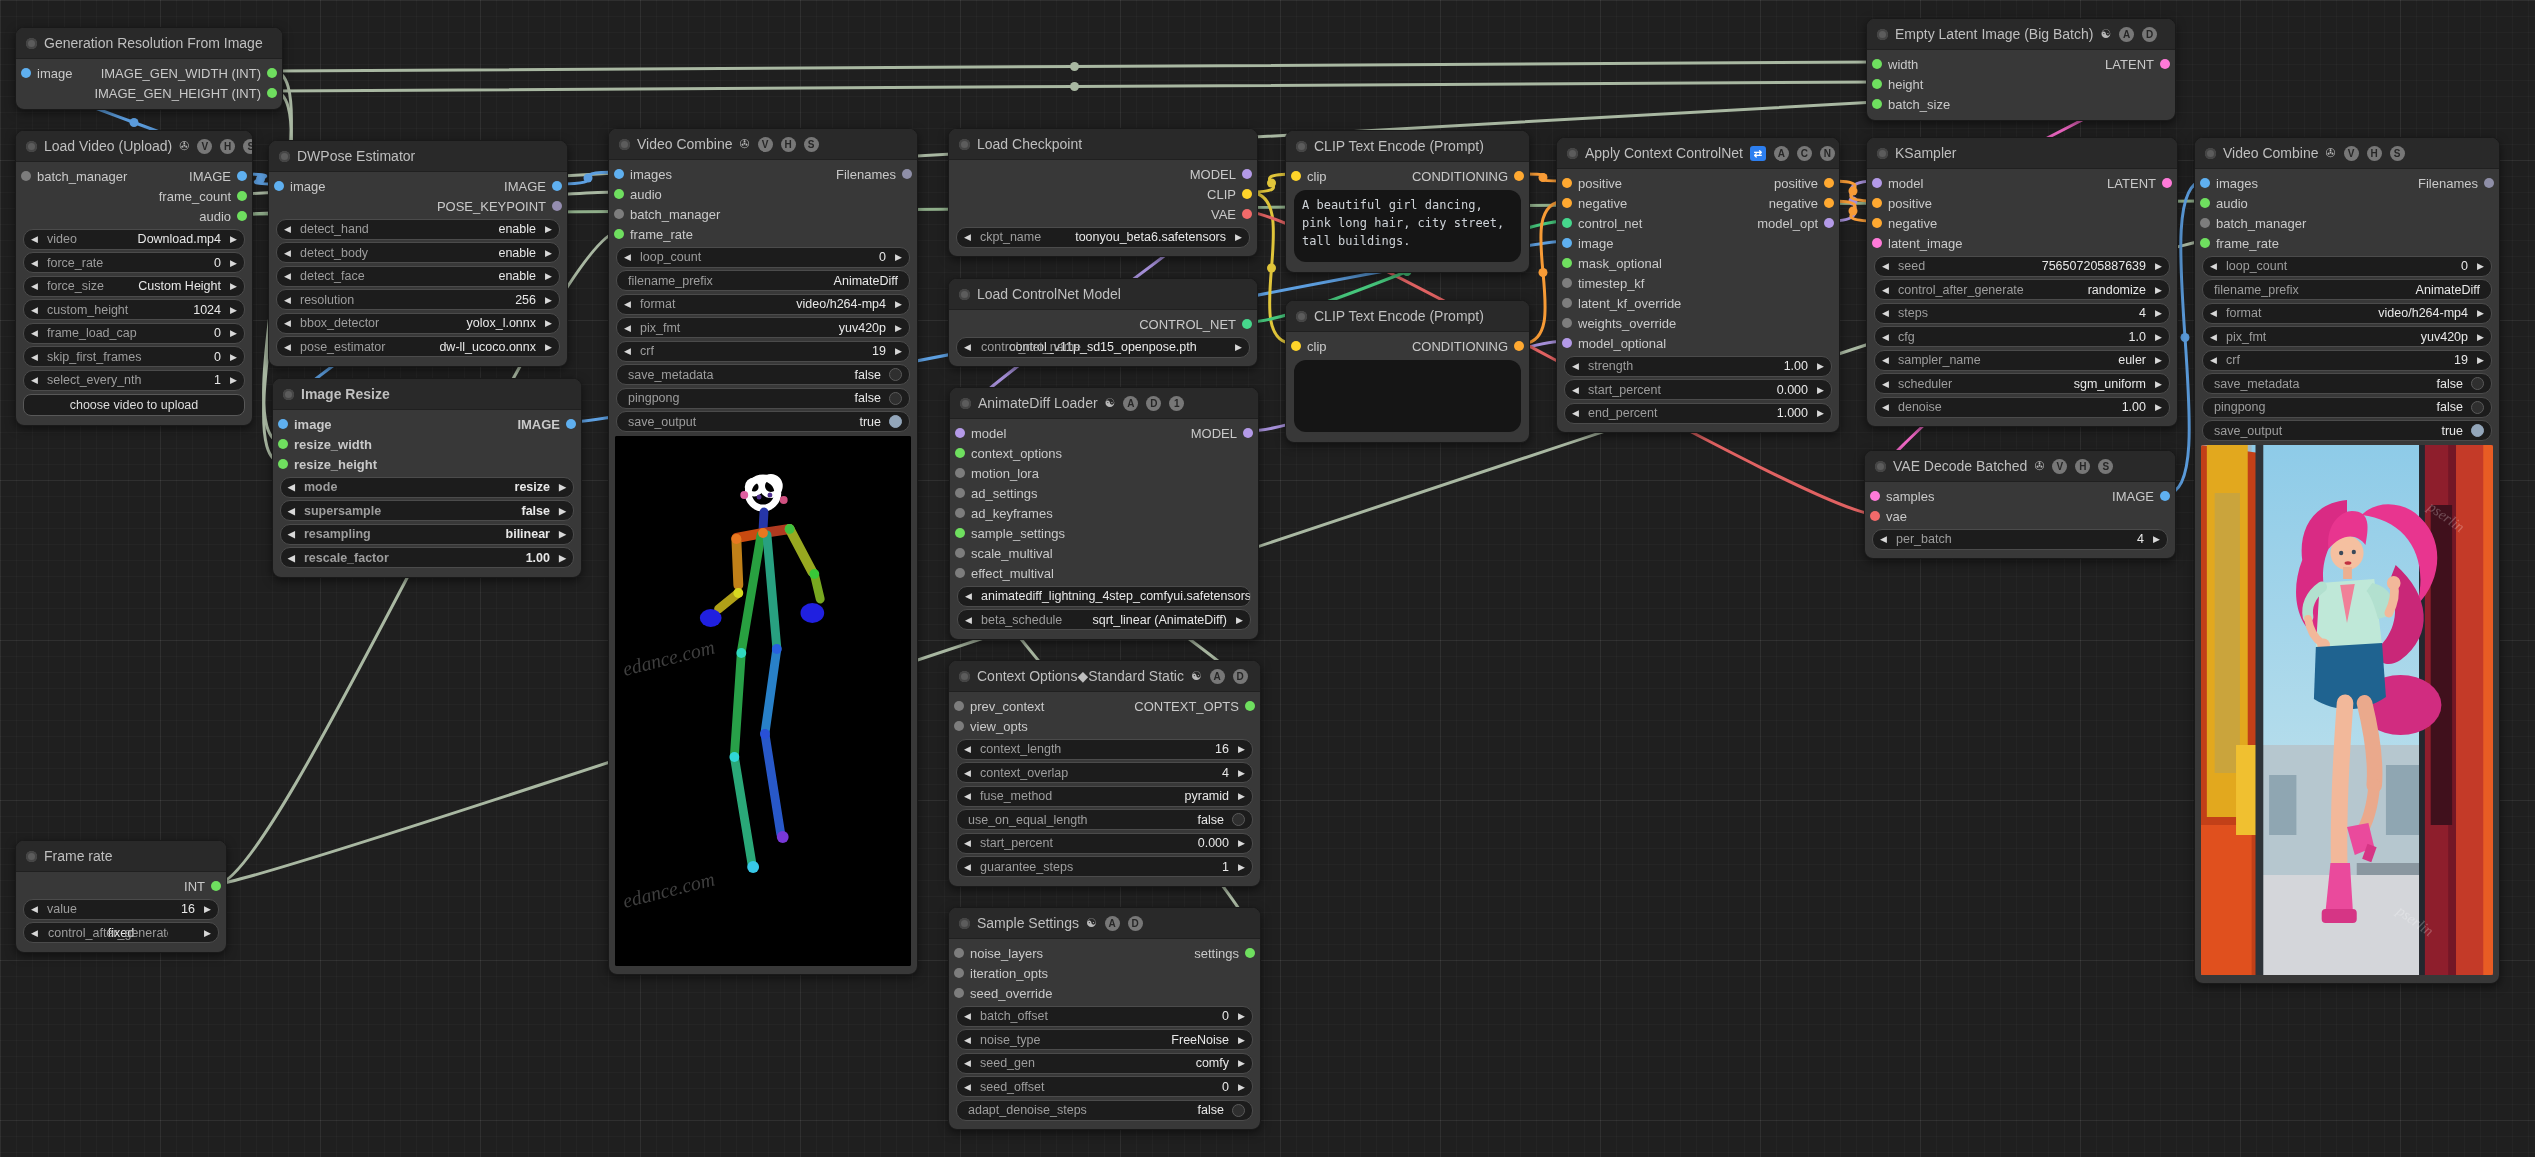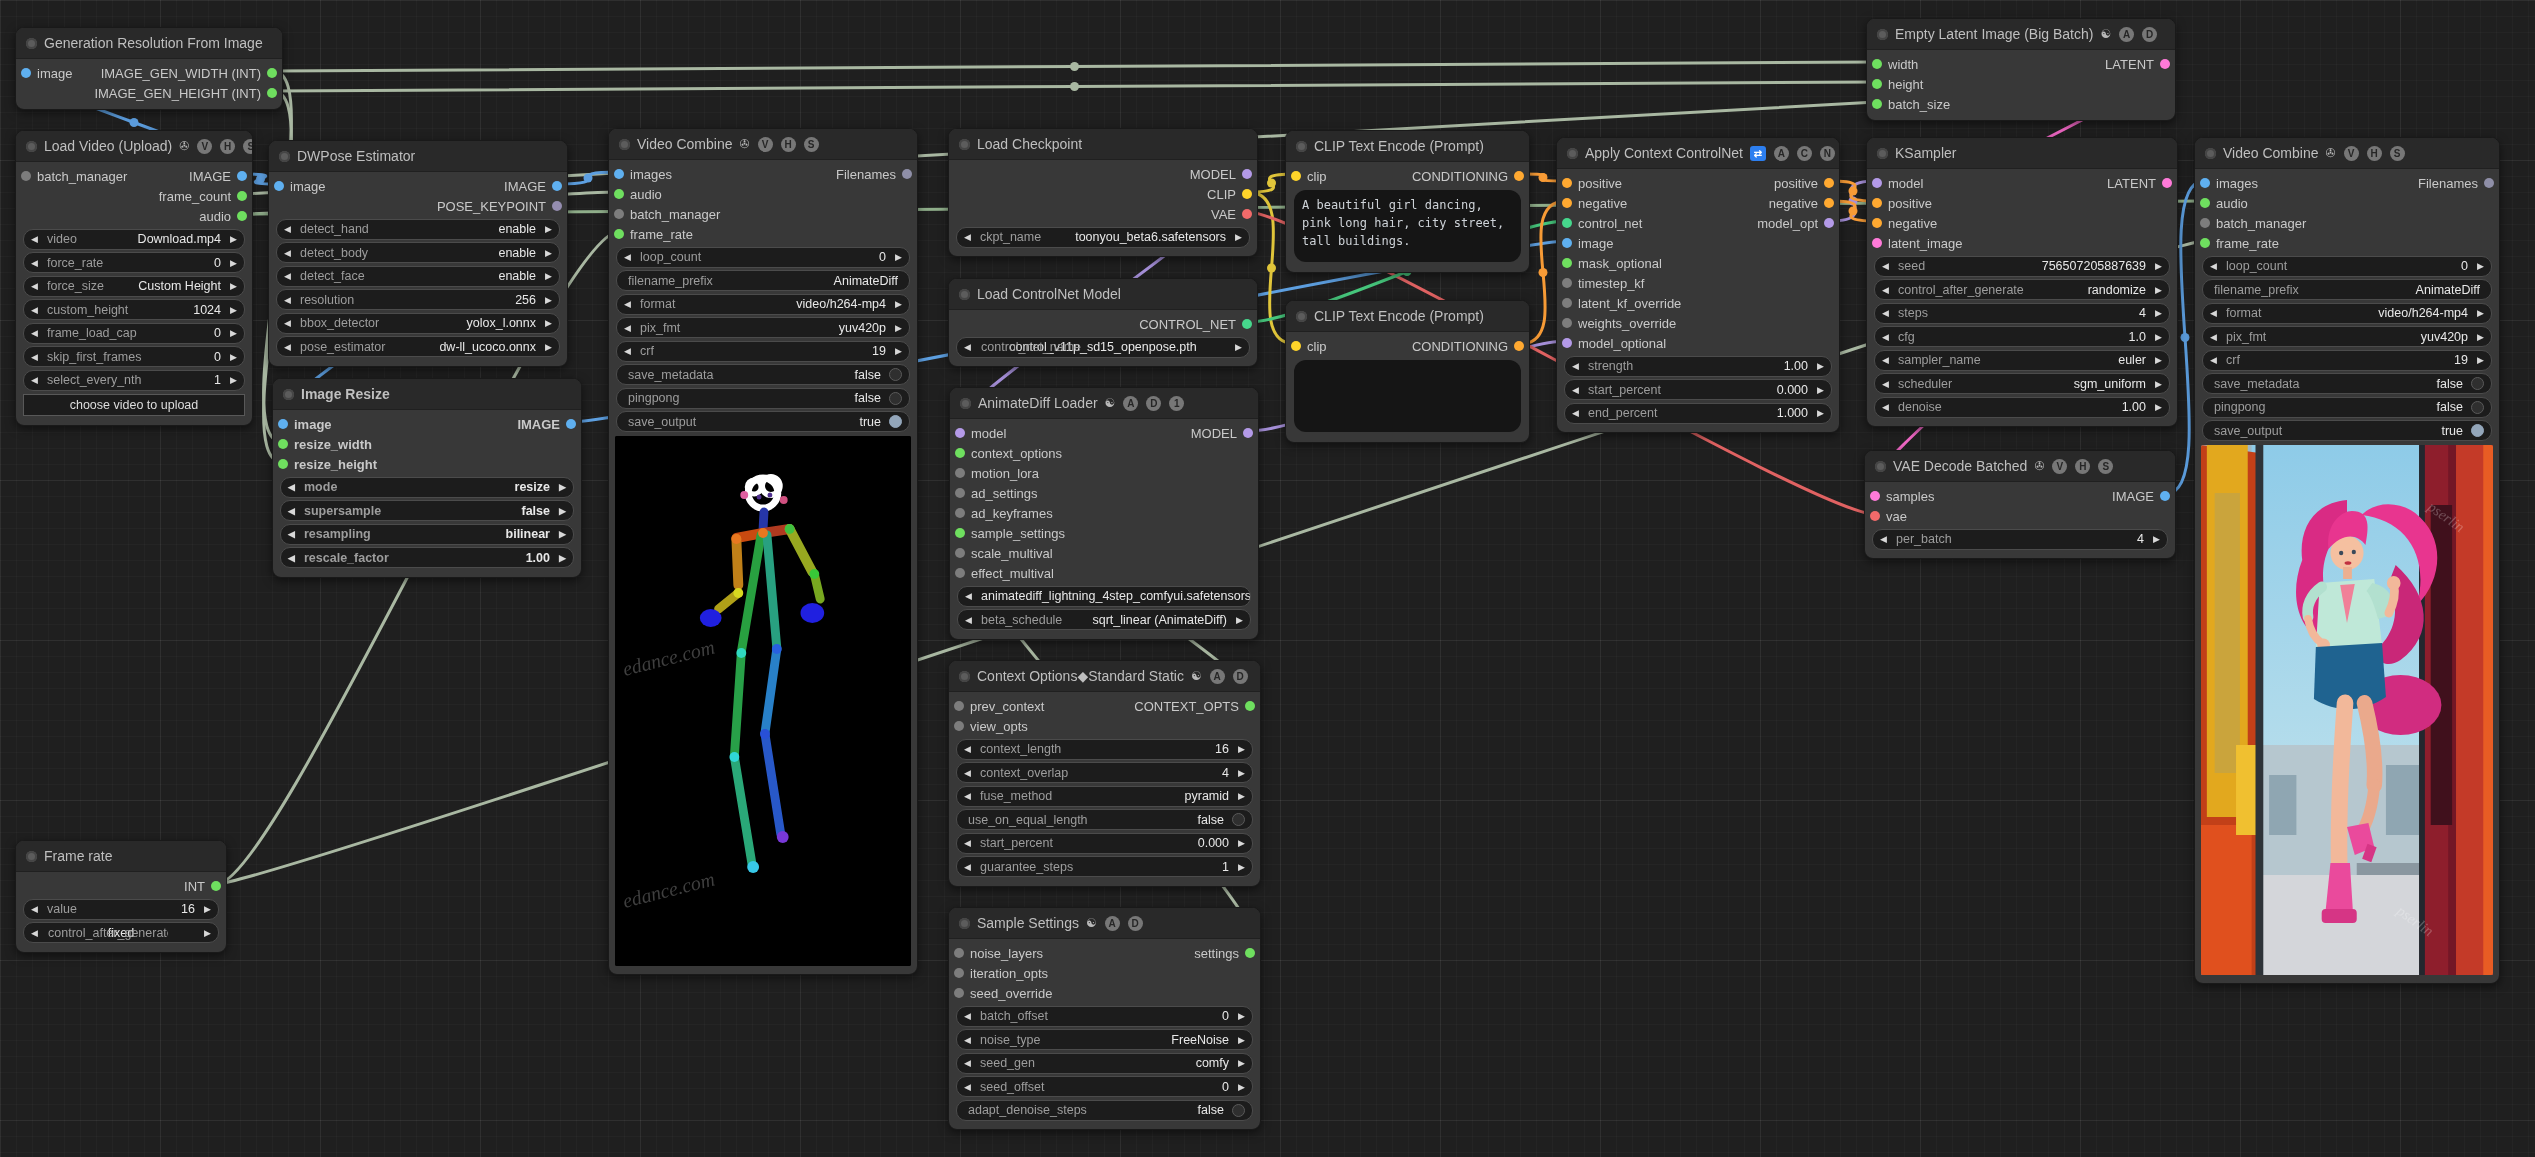--- a/index.html
+++ b/index.html
@@ -42,21 +42,21 @@
   }
   .warr{color:#d8d8d8;font-size:9px;width:12px;flex:none;}
   .warr.r{text-align:right;}
   .wlabel{margin:0 4px;white-space:nowrap;}
   .wval{margin-left:auto;color:#e8e8e8;white-space:nowrap;padding:0 4px;}
   .widget.overlap .wlabel{position:absolute;left:20px;top:50%;transform:translateY(-50%);max-width:62%;overflow:hidden;}
   .widget.overlap .wval{margin:16px auto;}
   .tog .knob{width:13px;height:13px;border-radius:50%;background:#2f2f2f;border:1px solid #5a5a5a;flex:none;margin-left:4px;box-sizing:border-box;}
   .tog .knob.on{background:#93a6ba;border-color:#93a6ba;}
   .wbtn{
-    height:20px;margin:3px 7px;border:1px solid #585858;border-radius:0;background:#1c1c1c;
+    height:20px;margin:3px 7px;border:1px solid #585858;border-radius:8px;background:#1c1c1c;
     color:#dedede;font-size:12.5px;display:flex;align-items:center;justify-content:center;white-space:nowrap;
   }
   .prompt{
     margin:4px 8px;min-height:60px;background:#151515;border-radius:12px;color:#ced3d8;
     font-family:"DejaVu Sans Mono",monospace;font-size:12px;padding:6px 8px;line-height:1.5;white-space:pre-wrap;
   }
   .preview{margin:4px 6px 2px;border-radius:2px;overflow:hidden;background:#000;}
   .preview svg{display:block;}
 </style>
 </head>

